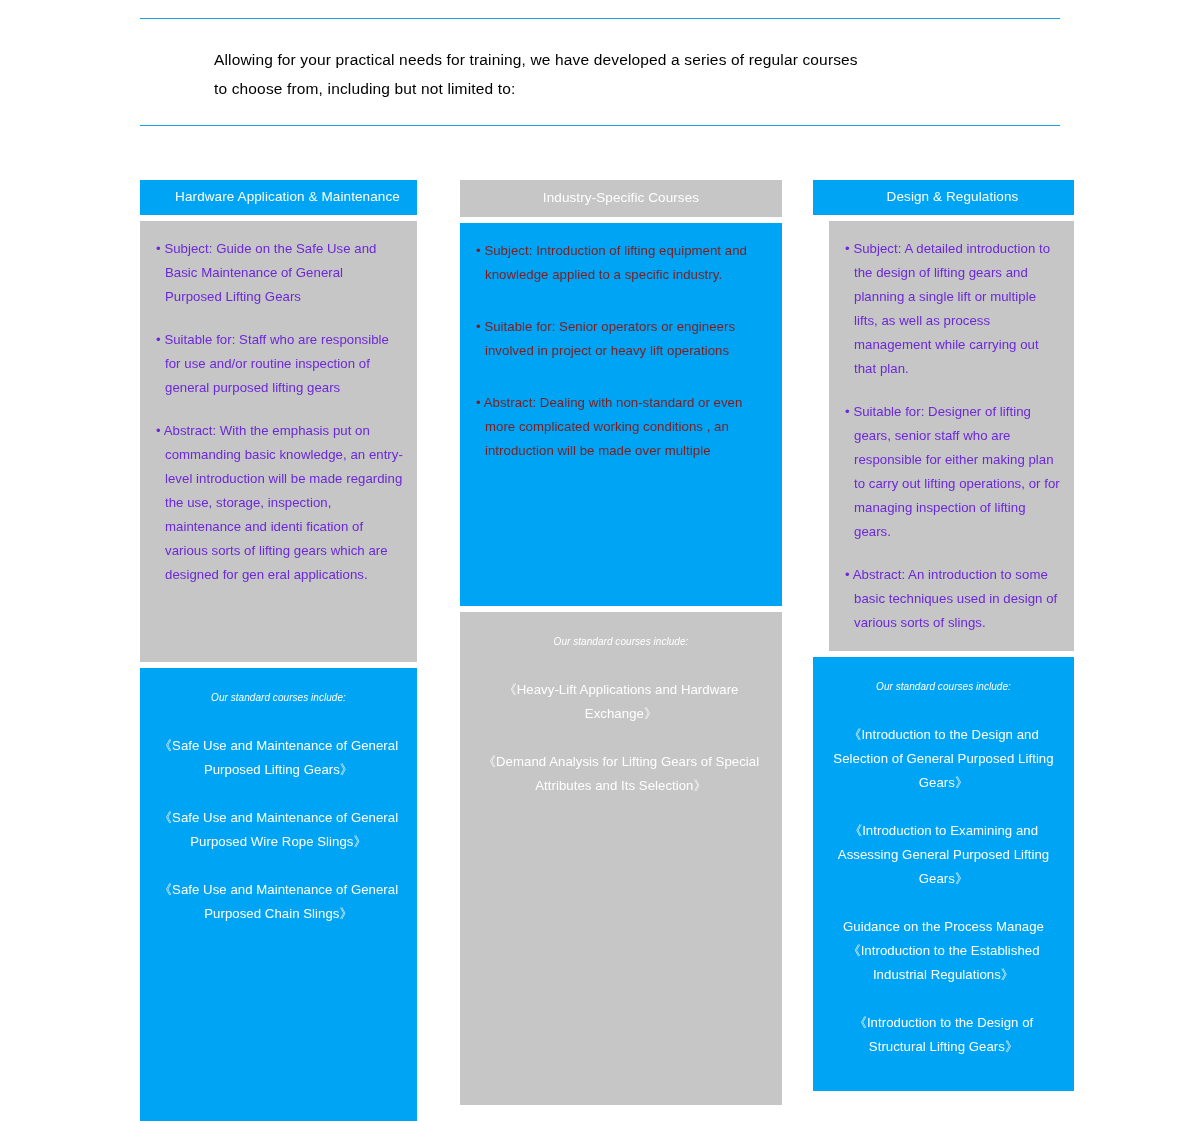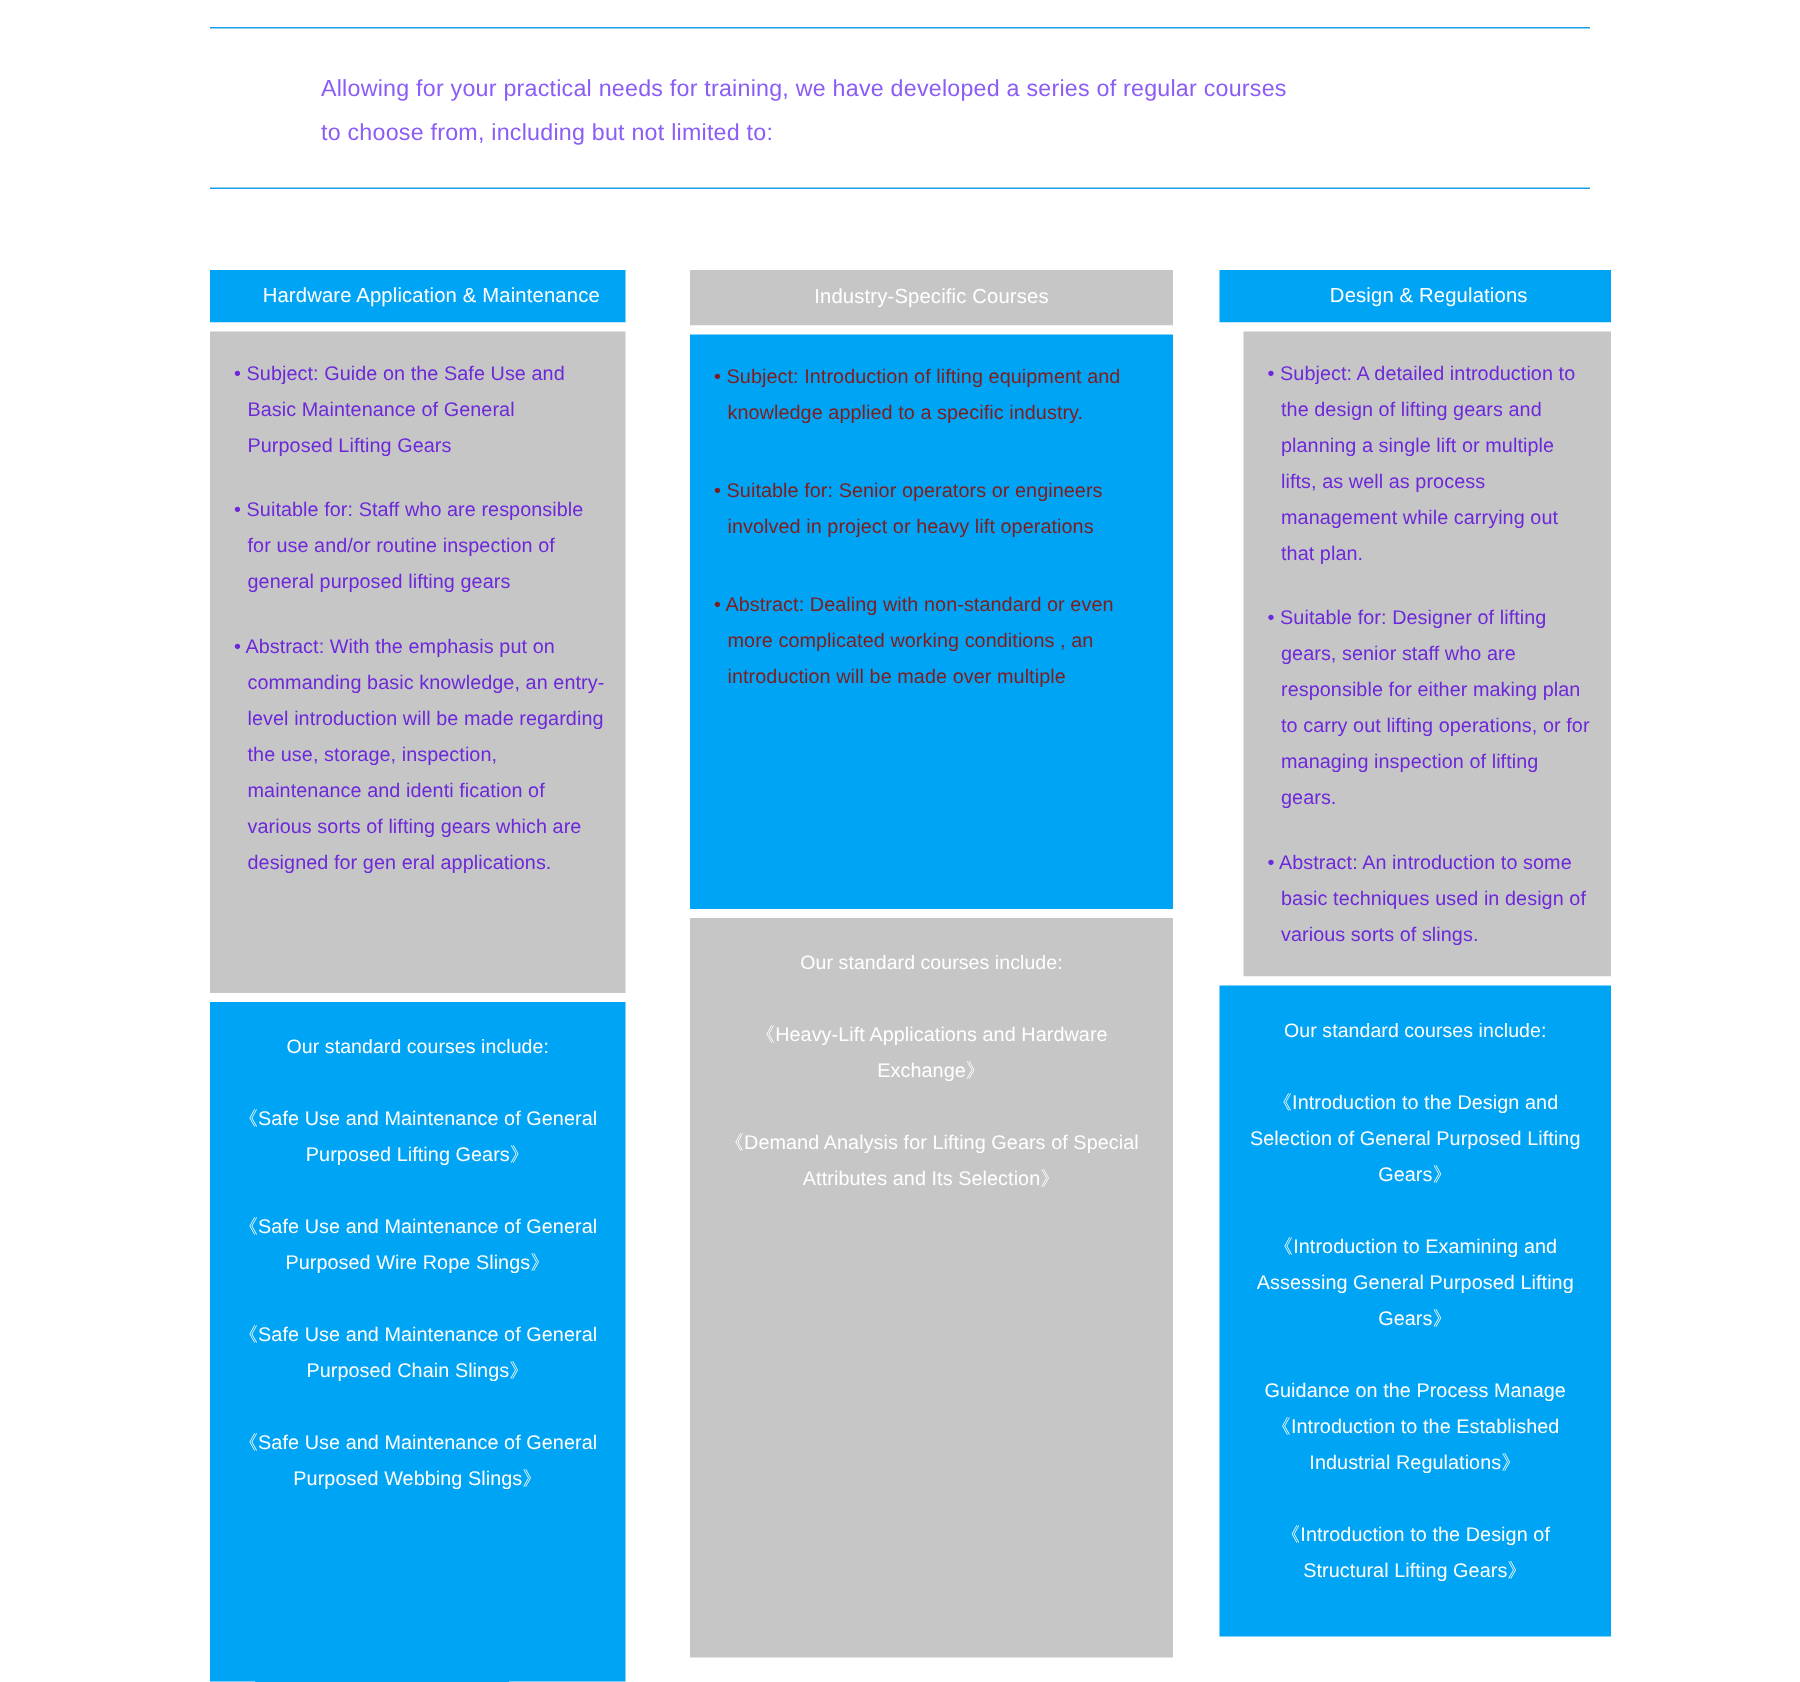--- a/index.html
+++ b/index.html
@@ -29,21 +29,21 @@
   .rule {
     height: 1px;
     background: #1a9fe8;
     width: 100%;
   }
   .intro-body {
     padding: 26px 0 22px 74px;
   }
   .intro-line {
     font-size: 15.5px;
-    color: #8b5cf6;
+    color: #000000;
     line-height: 29px;
     letter-spacing: 0.15px;
     white-space: nowrap;
   }
 
   
   .columns {
     position: absolute;
     left: 0;
     top: 0;
@@ -89,24 +89,25 @@
     font-size: 13.2px;
     line-height: 24px;
     margin-bottom: 19px;
     letter-spacing: 0.05px;
     text-indent: -9px;
     padding-left: 9px;
   }
   .bullet-item:last-child { margin-bottom: 0; }
 
   .courses-title {
-    font-size: 13px;
+    font-size: 10px;
     line-height: 24px;
     margin-bottom: 24px;
     letter-spacing: 0.05px;
+    font-style: italic;
   }
   .course-item {
     font-size: 13.2px;
     line-height: 24px;
     margin-bottom: 24px;
     letter-spacing: 0.05px;
     padding: 0 2px;
   }
   .course-item:last-child { margin-bottom: 0; }
 
@@ -146,21 +147,20 @@
         <div class="bullet-item">• Subject: Guide on the Safe Use and Basic Maintenance of General Purposed Lifting Gears</div>
         <div class="bullet-item">• Suitable for: Staff who are responsible for use and/or routine inspection of general purposed lifting gears</div>
         <div class="bullet-item">• Abstract: With the emphasis put on commanding basic knowledge, an entry-level introduction will be made regarding the use, storage, inspection, maintenance and identi fication of various sorts of lifting gears which are designed for gen eral applications.</div>
       </div>
       <div class="gap"></div>
       <div class="panel-courses blue">
         <div class="courses-title">Our standard courses include:</div>
         <div class="course-item">《Safe Use and Maintenance of General Purposed Lifting Gears》</div>
         <div class="course-item">《Safe Use and Maintenance of General Purposed Wire Rope Slings》</div>
         <div class="course-item">《Safe Use and Maintenance of General Purposed Chain Slings》</div>
-        <div class="course-item">《Safe Use and Maintenance of General Purposed Webbing Slings》</div>
       </div>
     </div>
 
     <div class="col col-2">
       <div class="panel-header grey">Industry-Specific Courses</div>
       <div class="gap"></div>
       <div class="panel-body blue">
         <div class="bullet-item">• Subject: Introduction of lifting equipment and knowledge applied to a specific industry.</div>
         <div class="bullet-item">• Suitable for: Senior operators or engineers involved in project or heavy lift operations</div>
         <div class="bullet-item">• Abstract: Dealing with non-standard or even more complicated working conditions , an introduction will be made over multiple</div>

